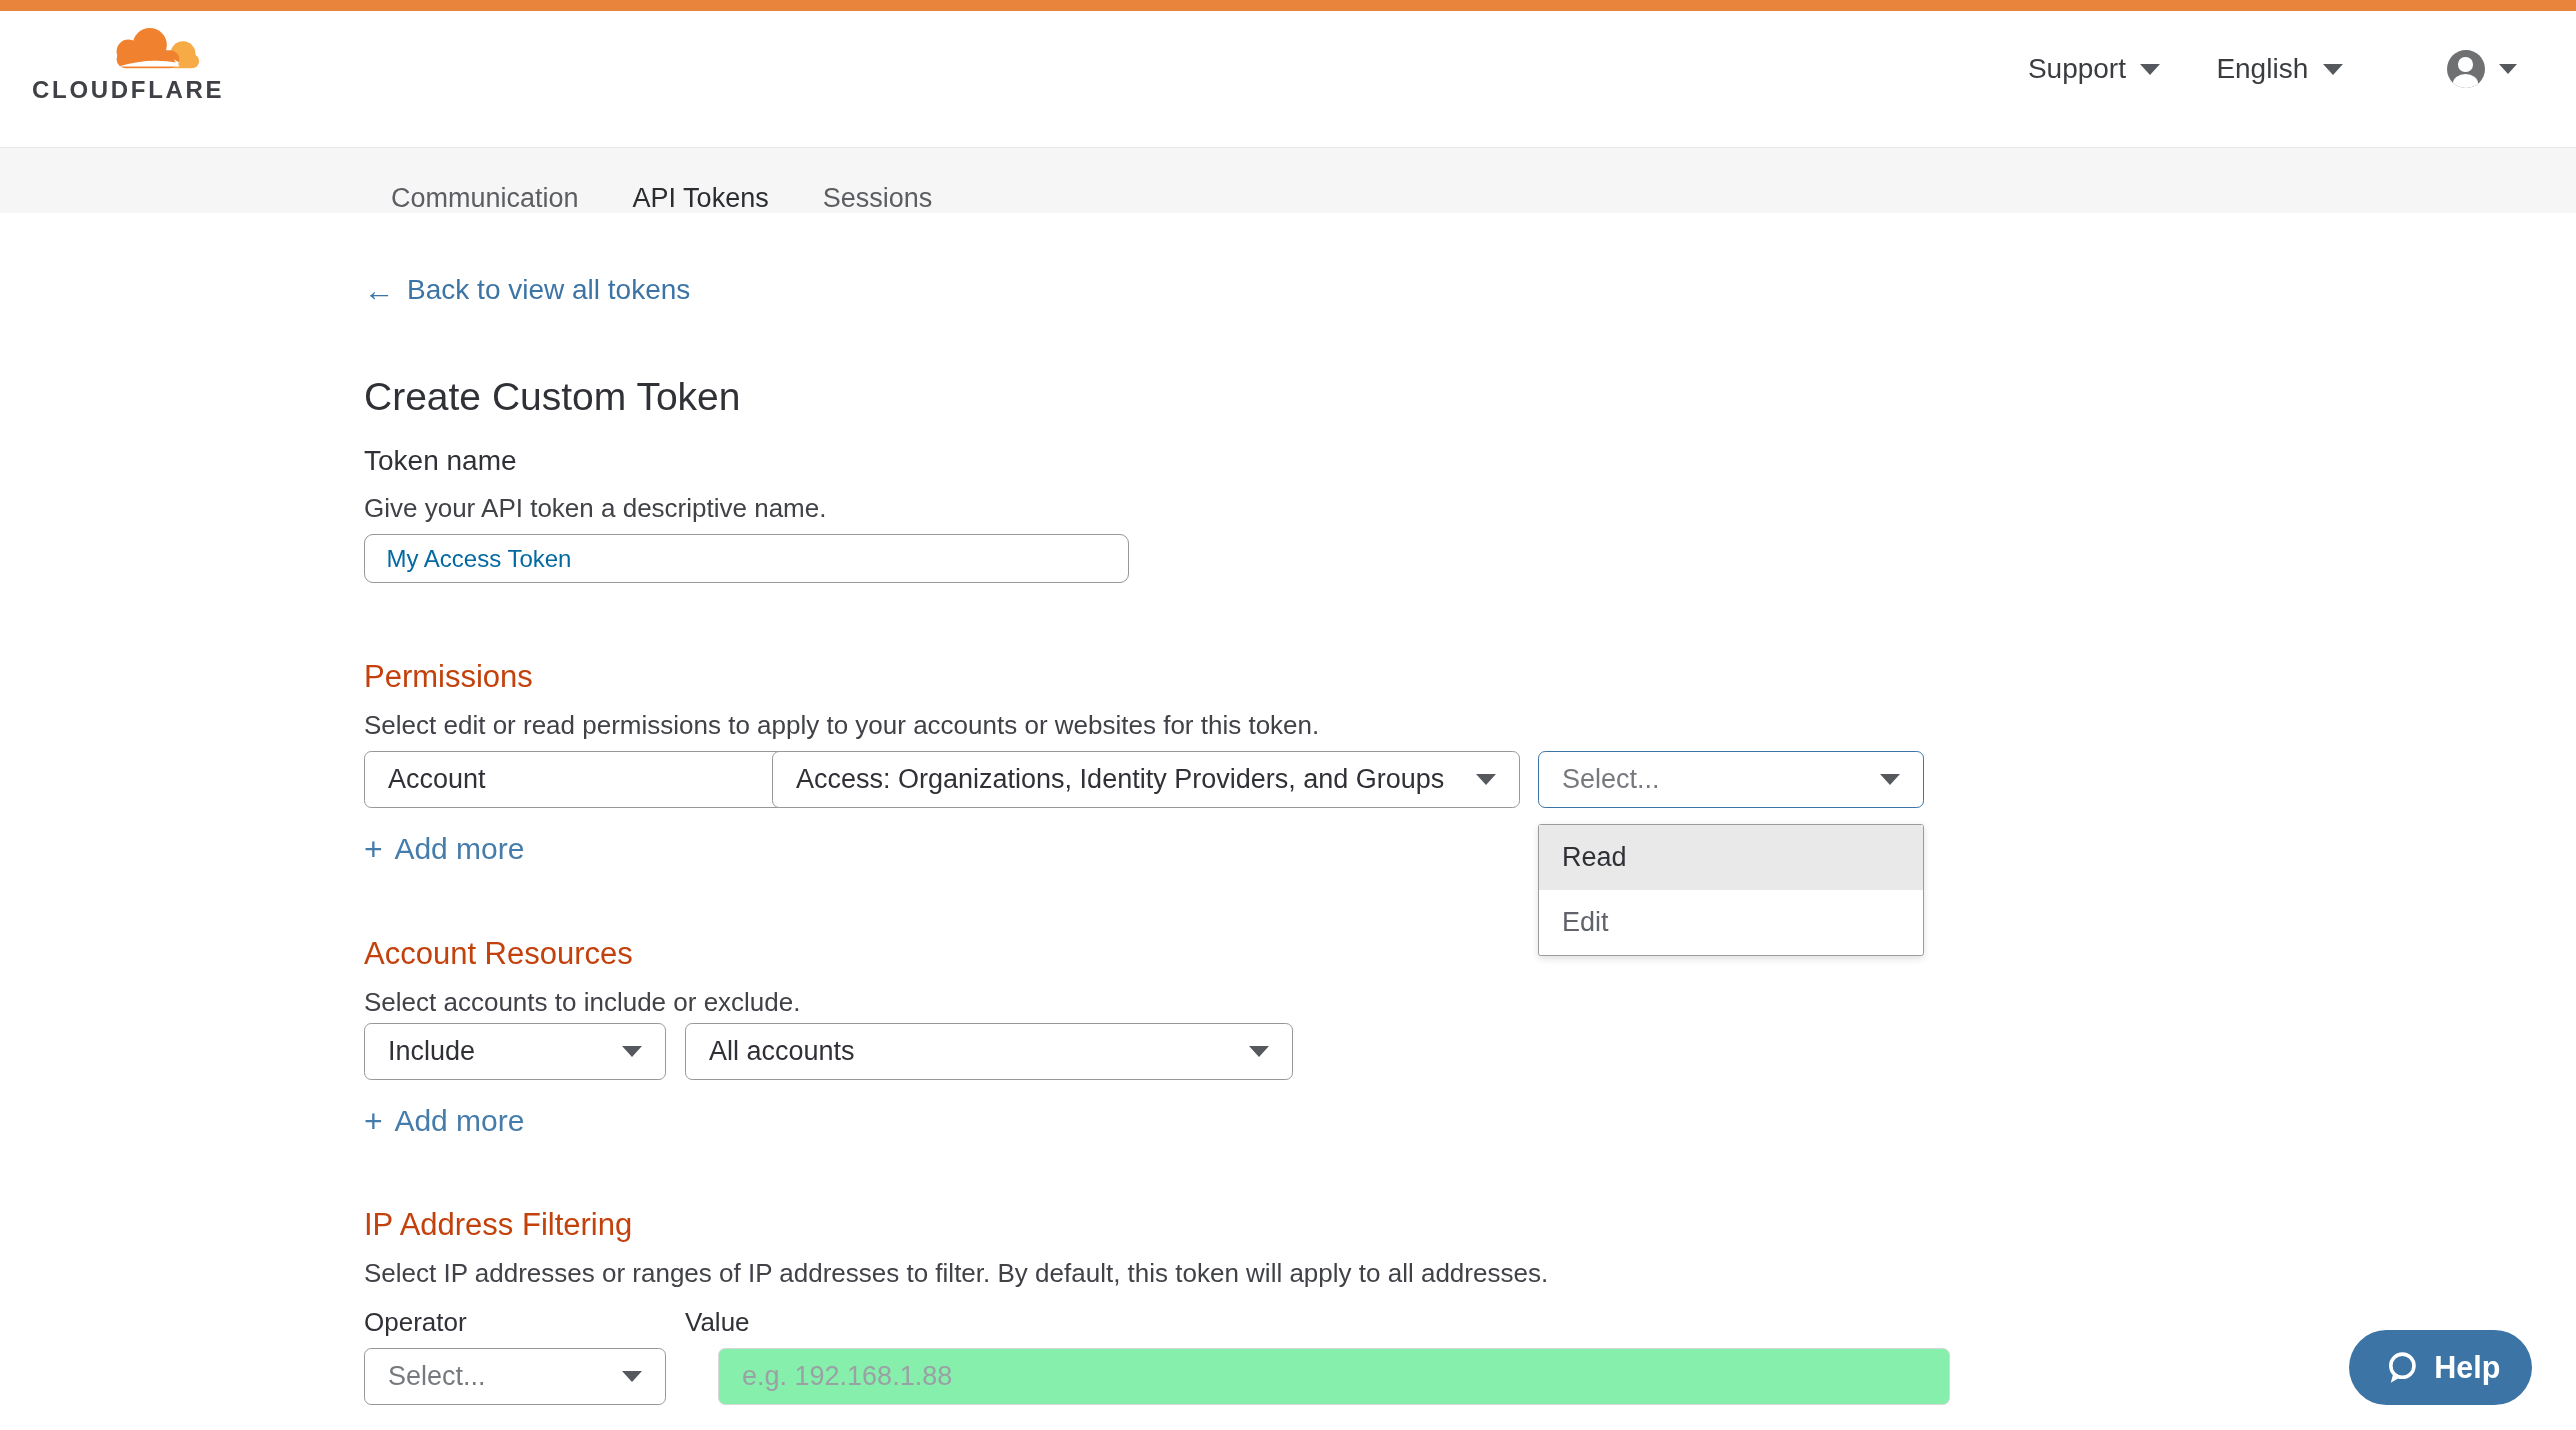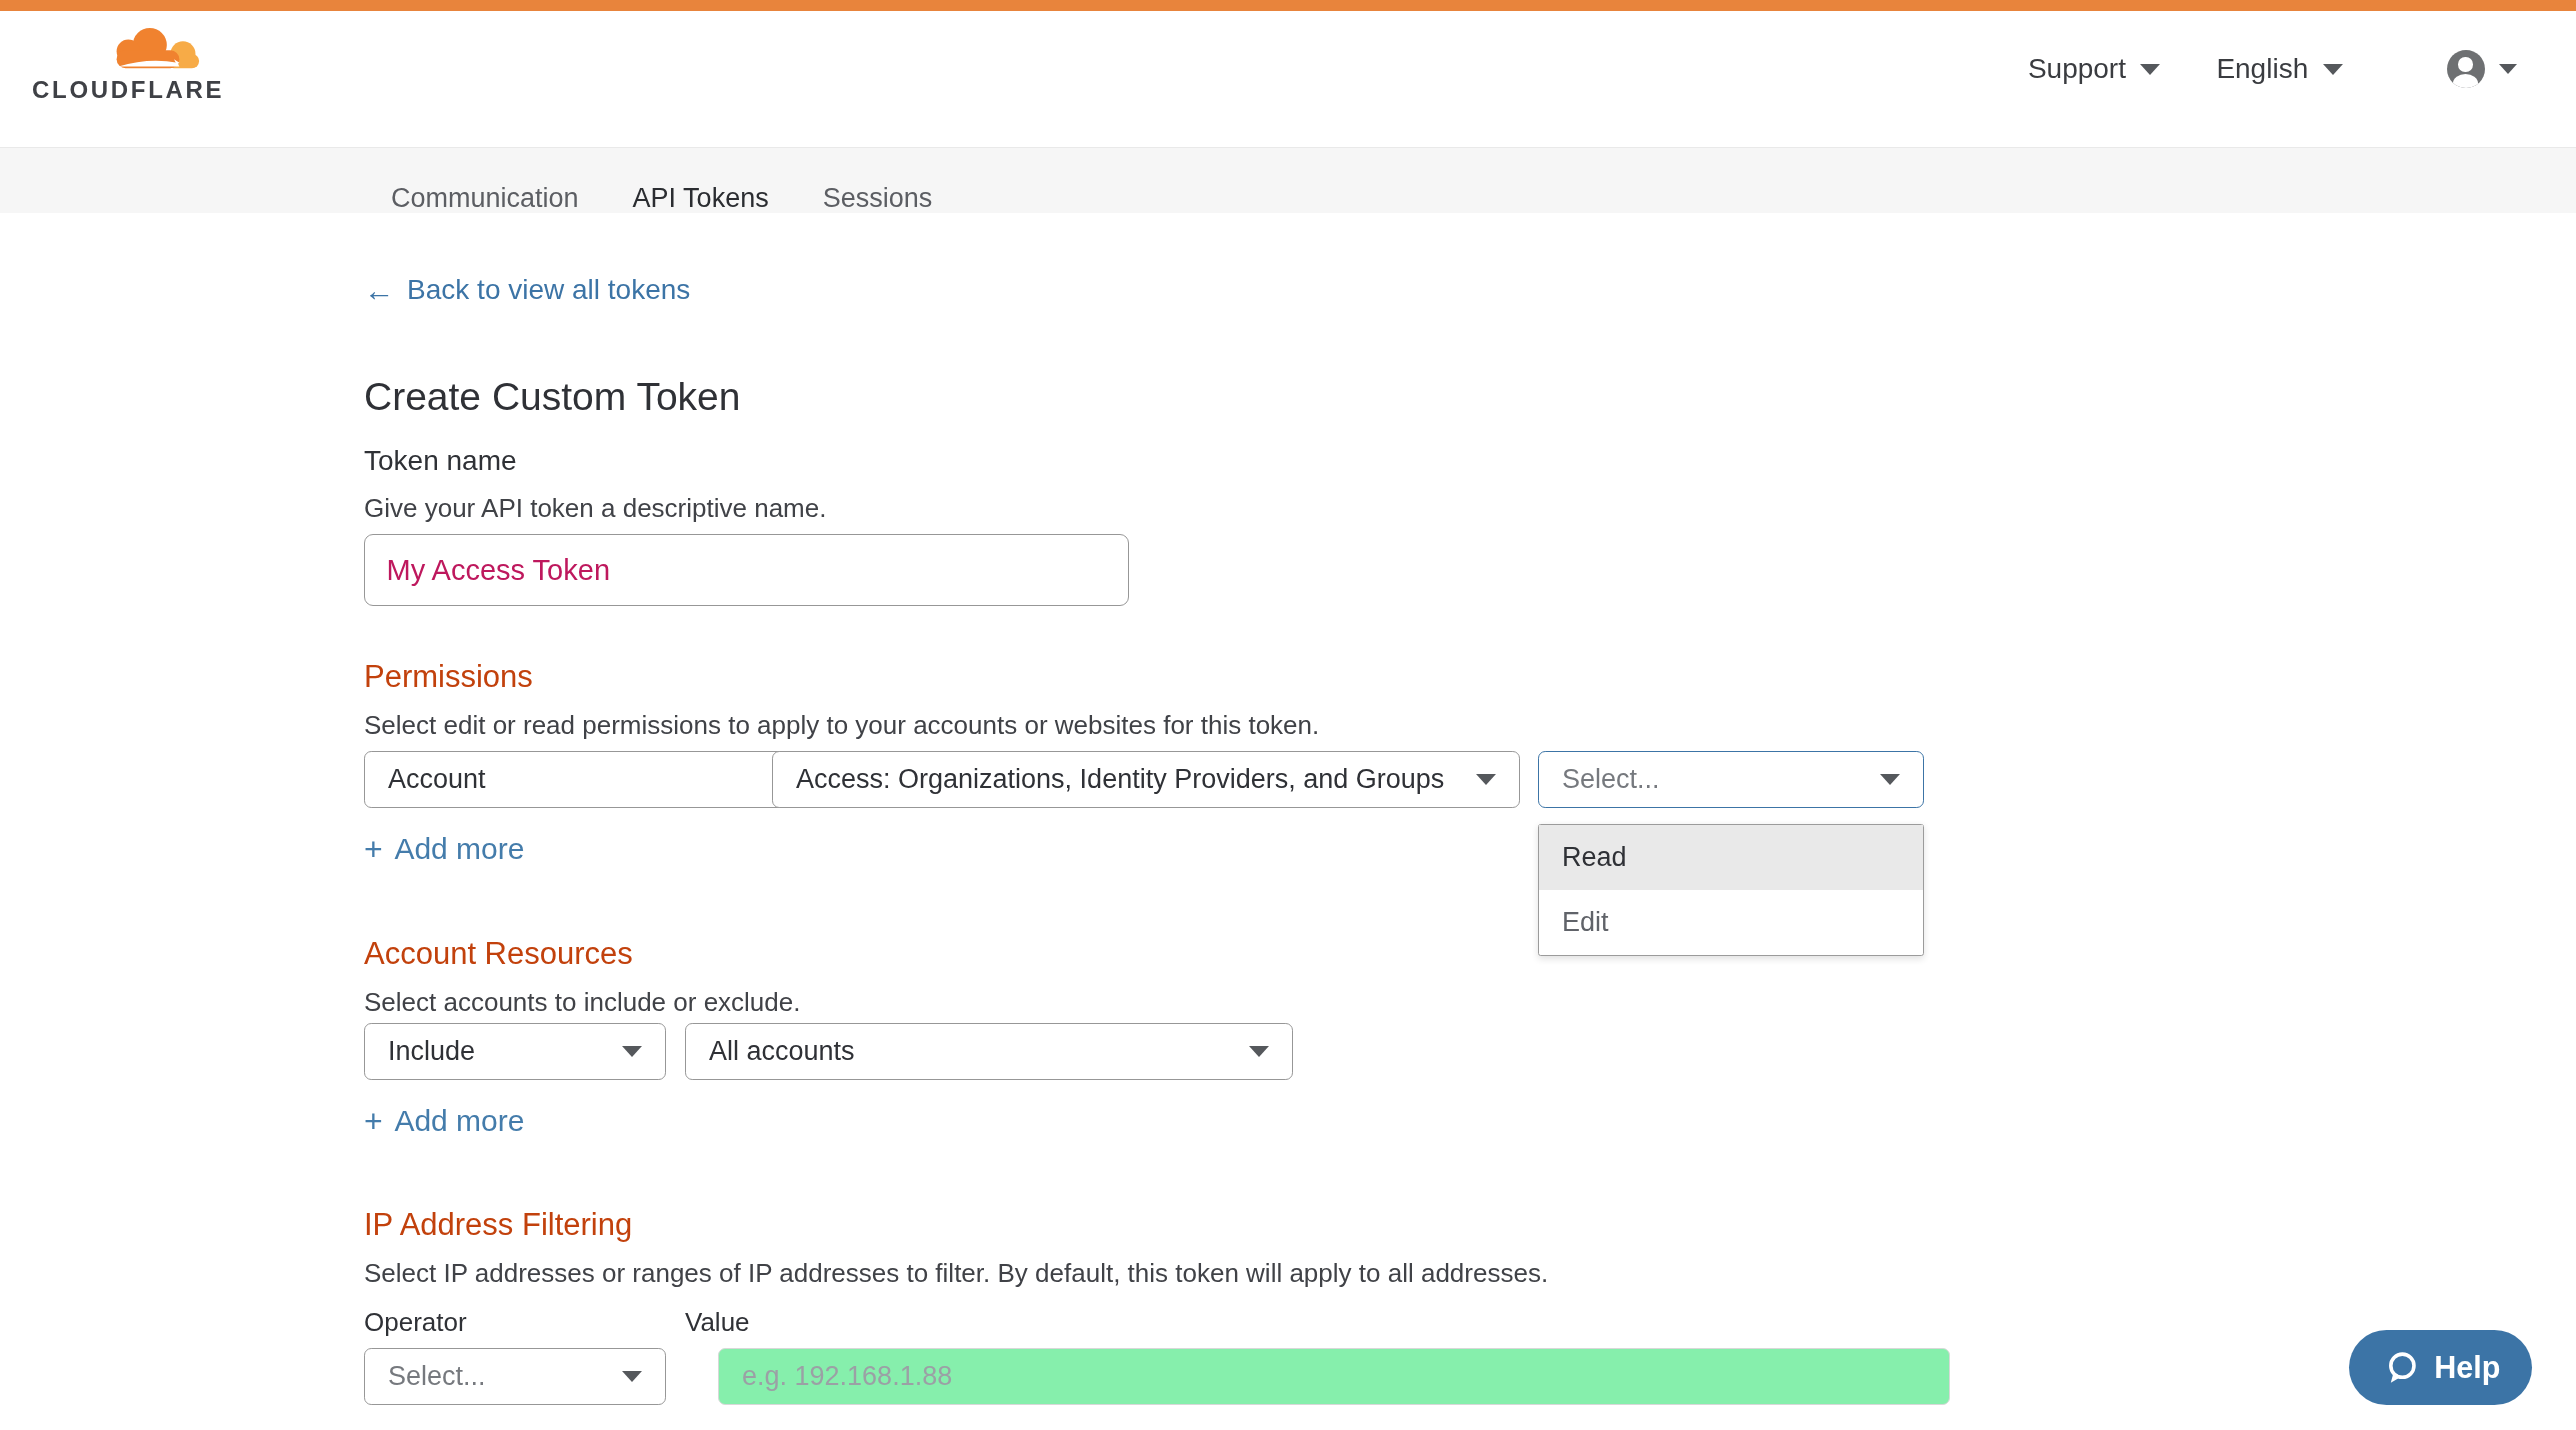--- a/index.html
+++ b/index.html
@@ -65,23 +65,23 @@
 
   .page-title { position: absolute; left: 364px; top: 162px; font-size: 39px; font-weight: 500; color: #2f3136; }
 
   .sec-sub { font-size: 28px; font-weight: 500; color: #2f3136; }
   .sec-head { font-size: 31px; font-weight: 400; color: #c2410c; }
   .desc { font-size: 26px; color: #404247; }
 
   .tokname-head { position: absolute; left: 364px; top: 232px; }
   .tokname-desc { position: absolute; left: 364px; top: 280px; }
   .tokname-input {
-    position: absolute; left: 364px; top: 321px; width: 765px; height: 72px;
+    position: absolute; left: 364px; top: 321px; width: 765px; height: 49px;
     border: 1.8px solid #979797; border-radius: 9px; background: #ffffff;
-    font-family: "Liberation Sans", sans-serif; font-size: 29px; color: #be185d; padding: 0 21.5px; outline: none;
+    font-family: "Liberation Sans", sans-serif; font-size: 24px; color: #0369a1; padding: 0 21.5px; outline: none;
   }
 
   .perm-head { position: absolute; left: 364px; top: 446px; }
   .perm-desc { position: absolute; left: 364px; top: 497px; }
 
   .dd {
     position: absolute; height: 57px; background: #ffffff;
     border: 1.8px solid #979797; border-radius: 7.2px;
     display: flex; align-items: center;
     font-size: 27px; color: #2f3136; padding: 0 63px 0 23px; cursor: pointer; white-space: nowrap; overflow: hidden;

